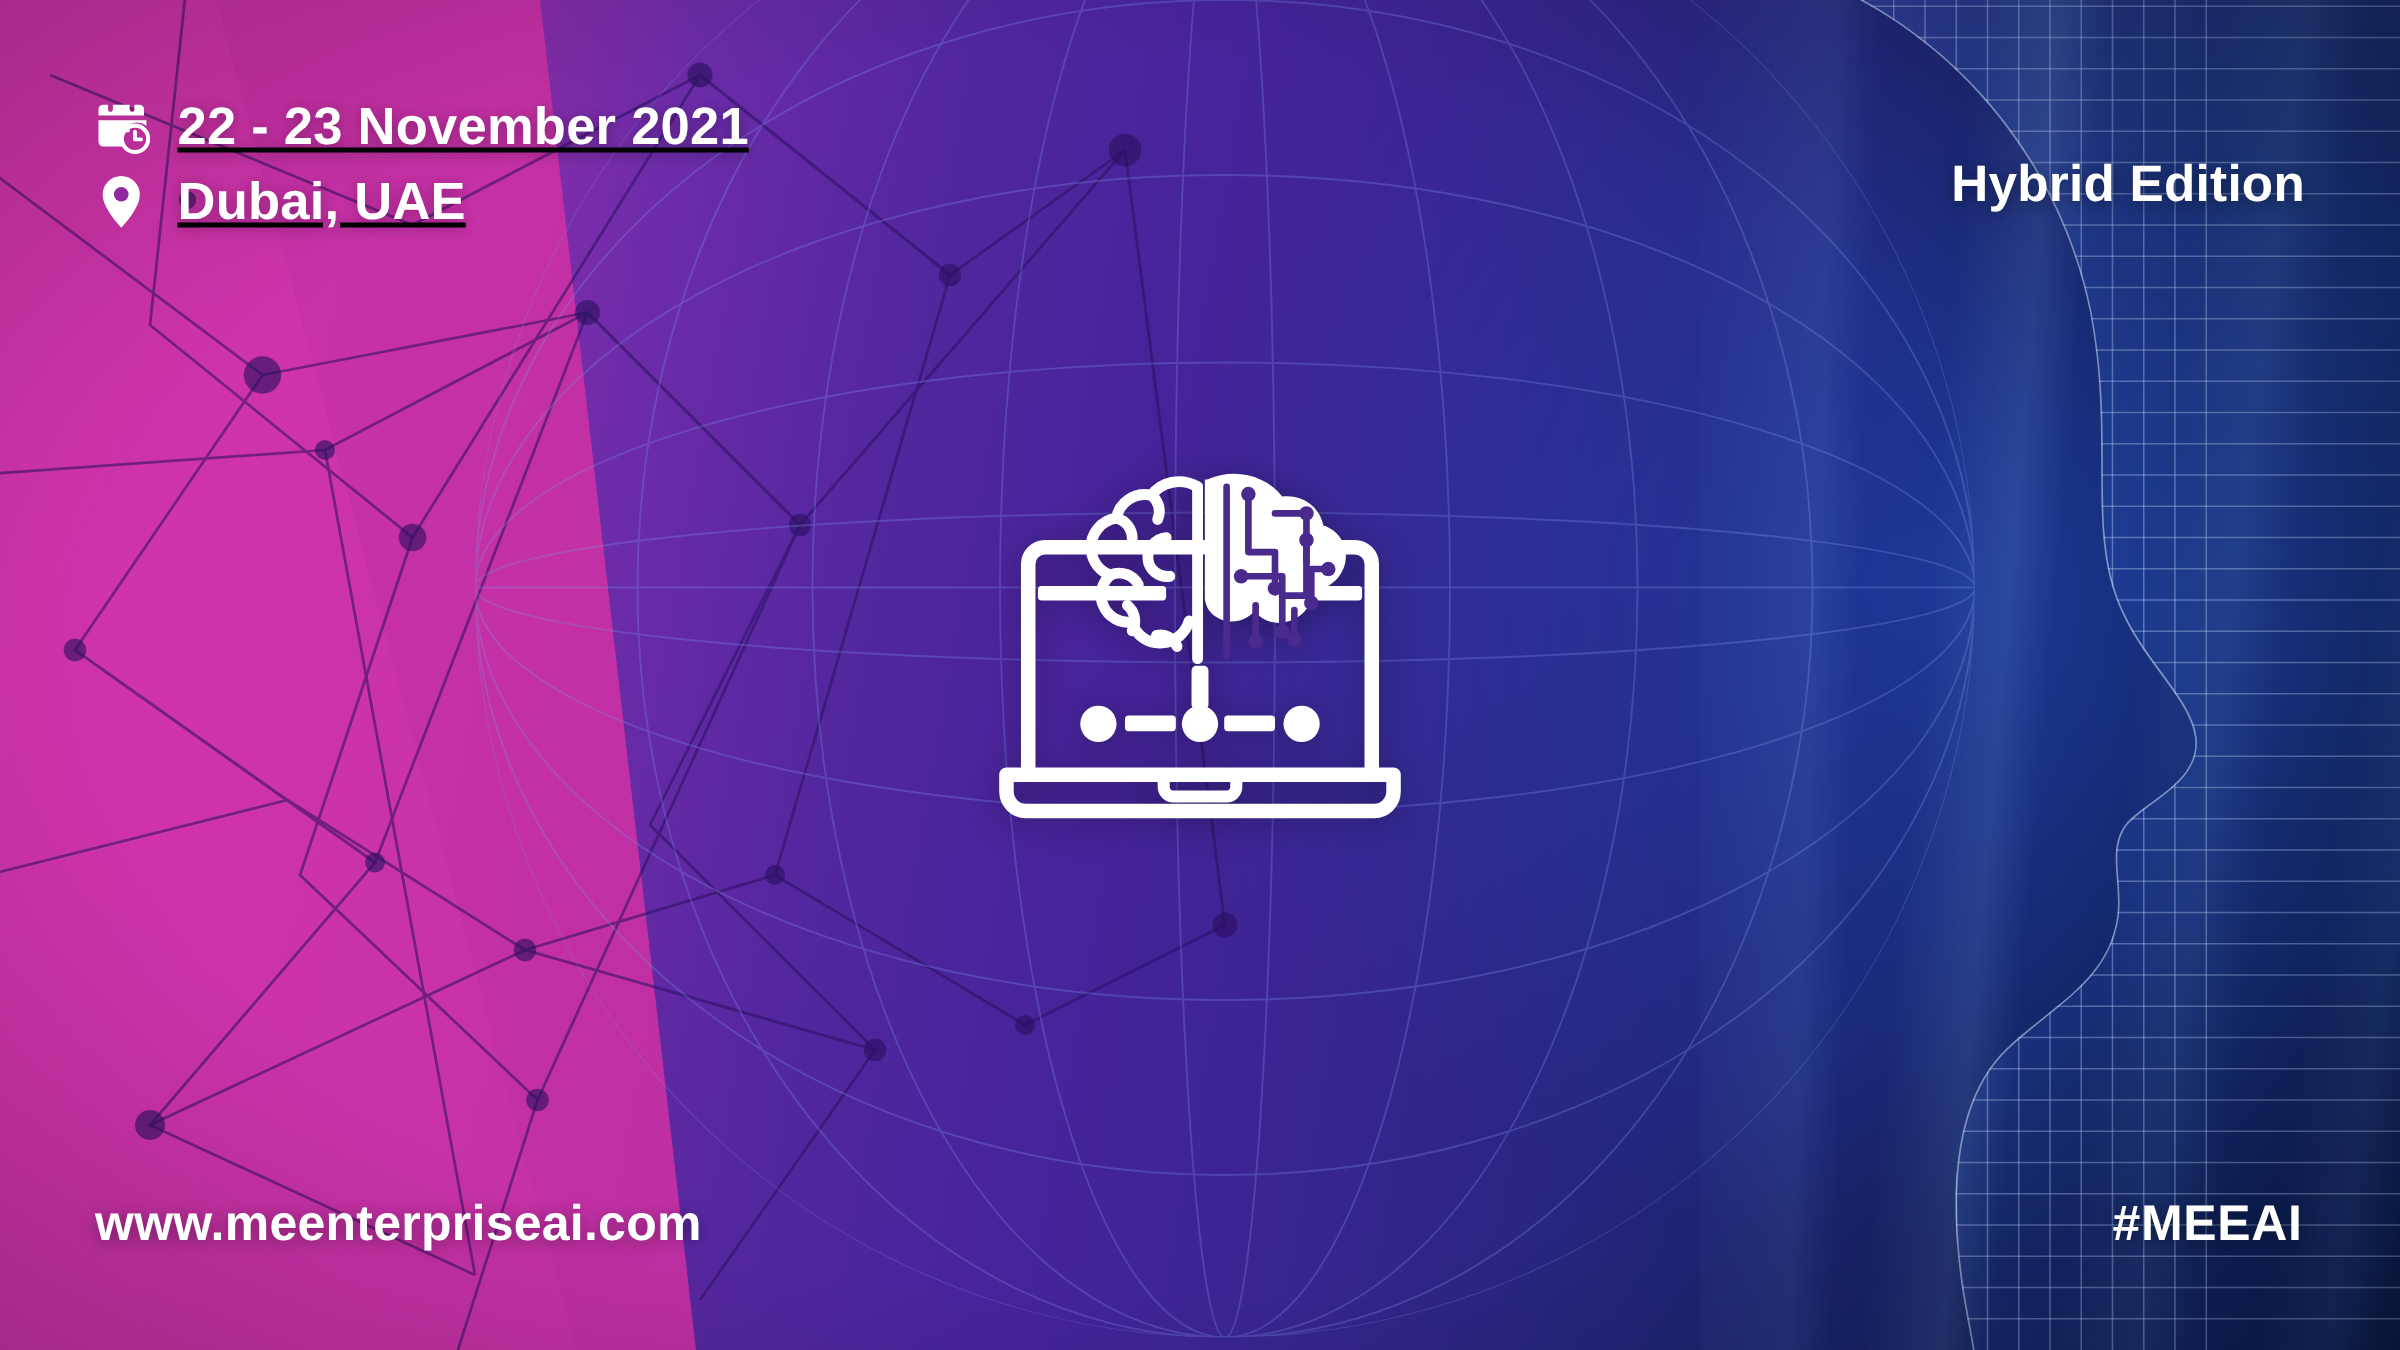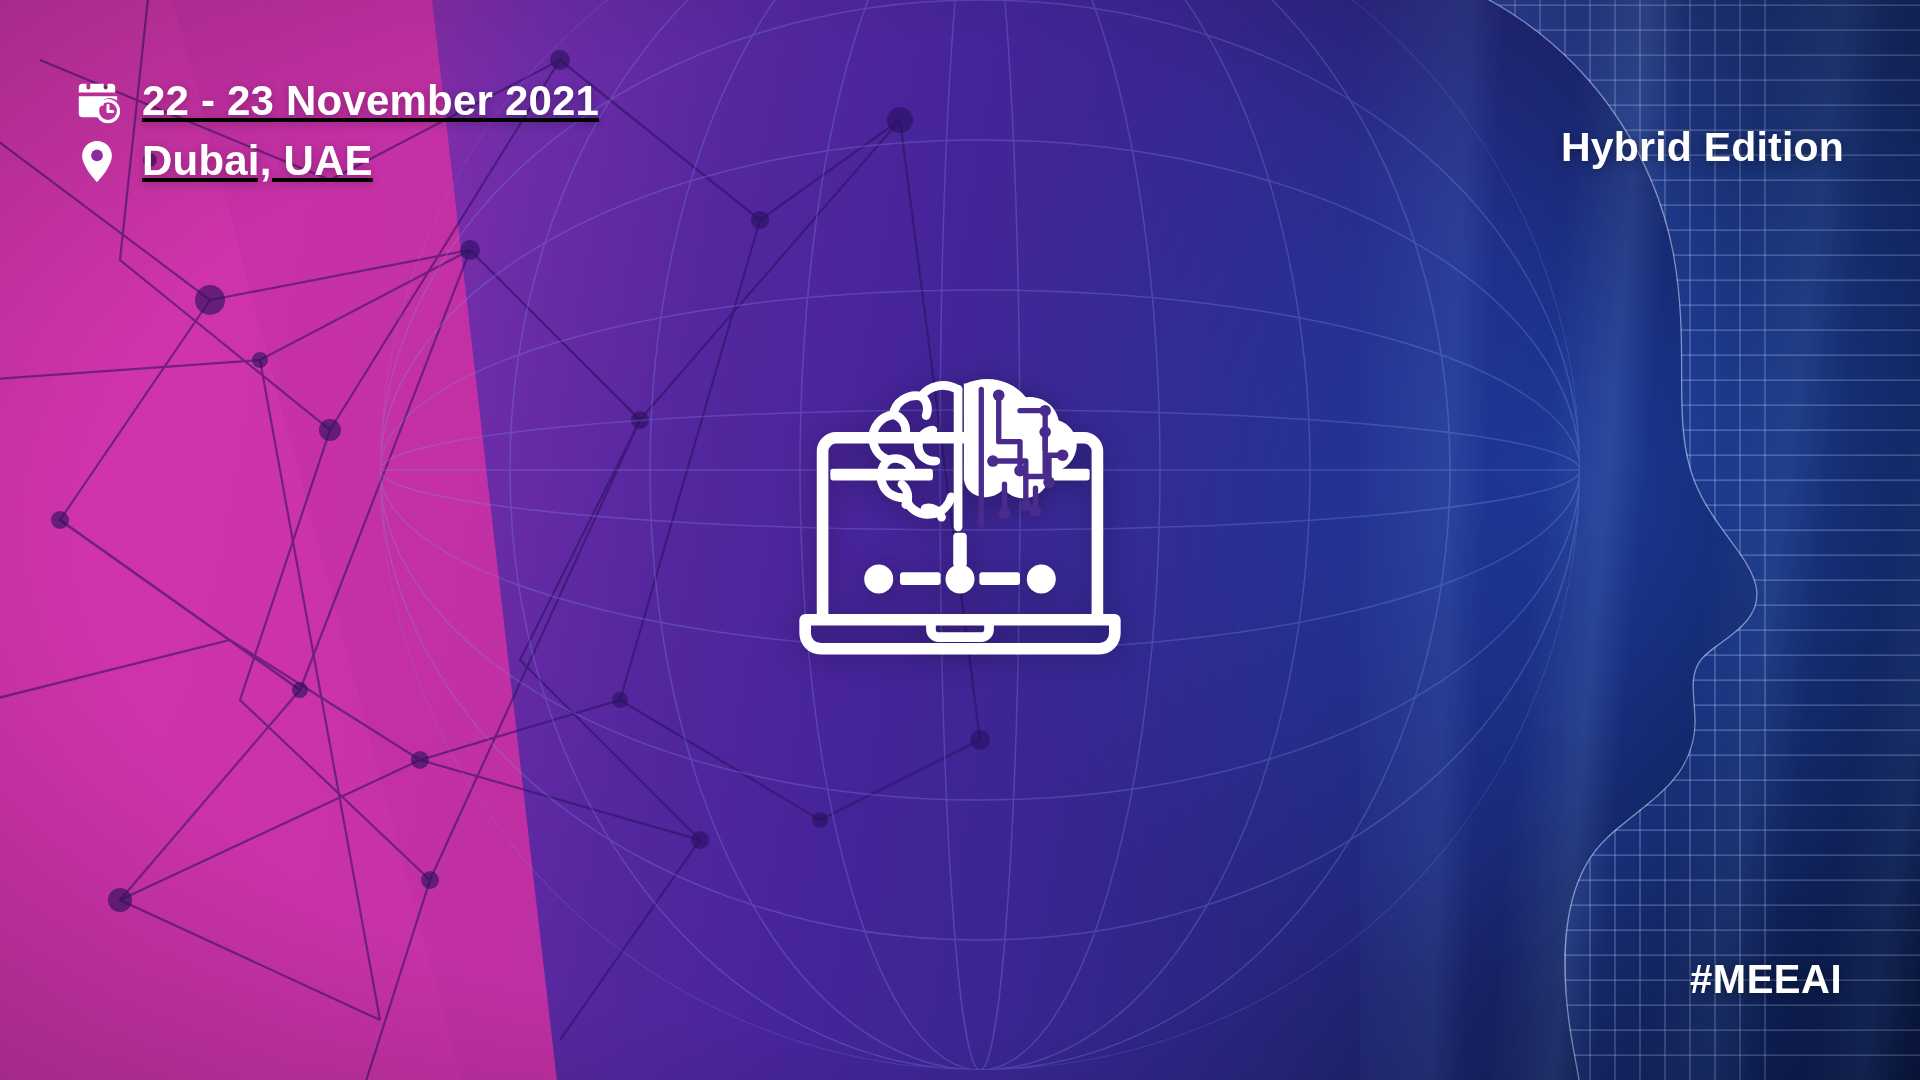--- a/index.html
+++ b/index.html
@@ -347,15 +347,16 @@
           <circle cx="216" cy="146" r="6"></circle>
             <circle cx="276" cy="86" r="6"></circle>
           <circle cx="248" cy="144" r="6"></circle>
             <circle cx="262" cy="114" r="6"></circle>
         </g>
       </svg>
     </div>
 
   </div>
 
+  <div class="site">www.meenterpriseai.com</div>
   <div class="hashtag">#MEEAI</div>
 
 </div>
 
 </body></html>

